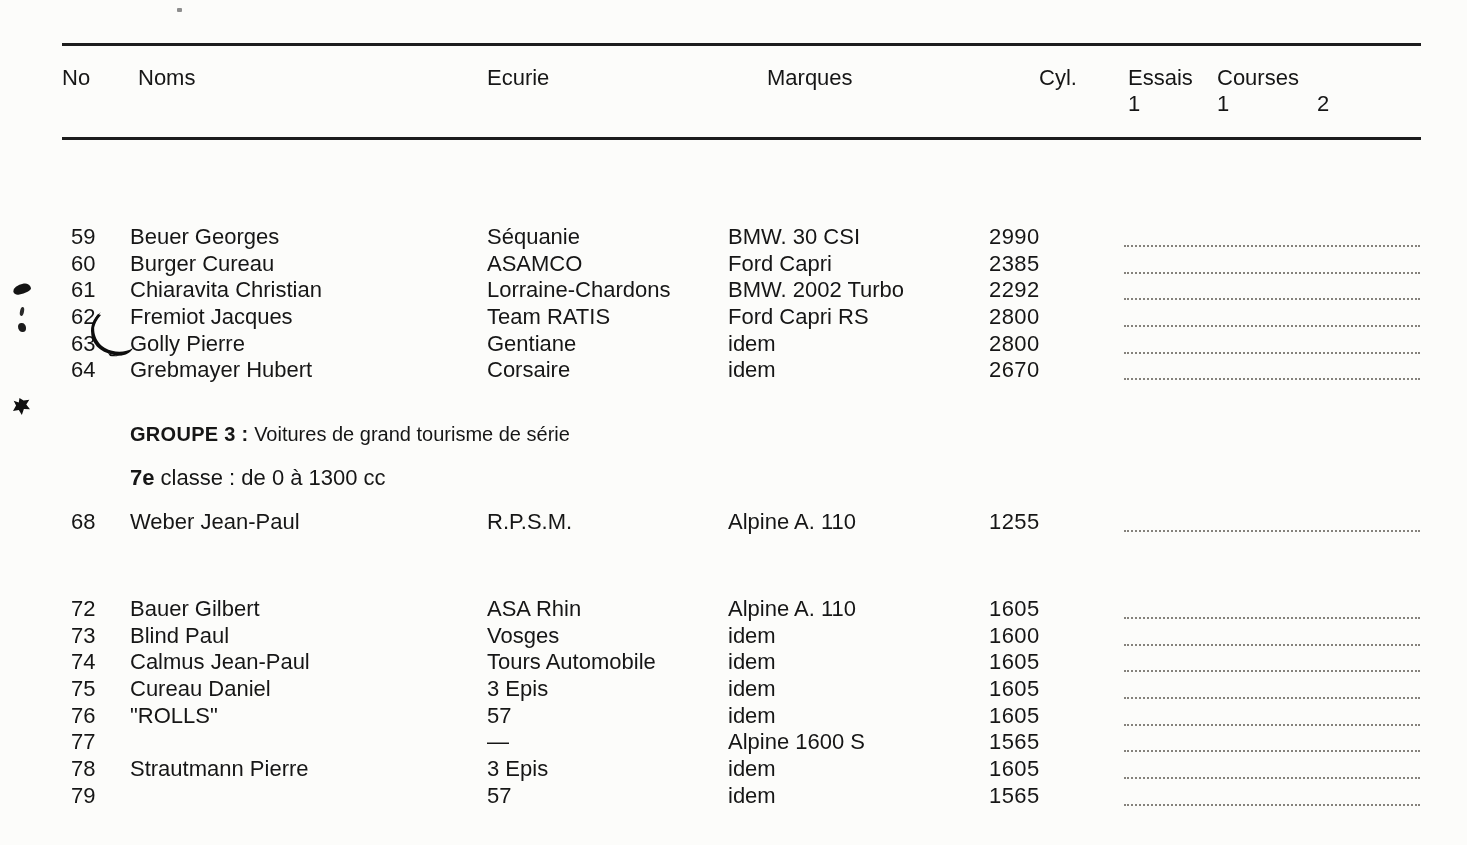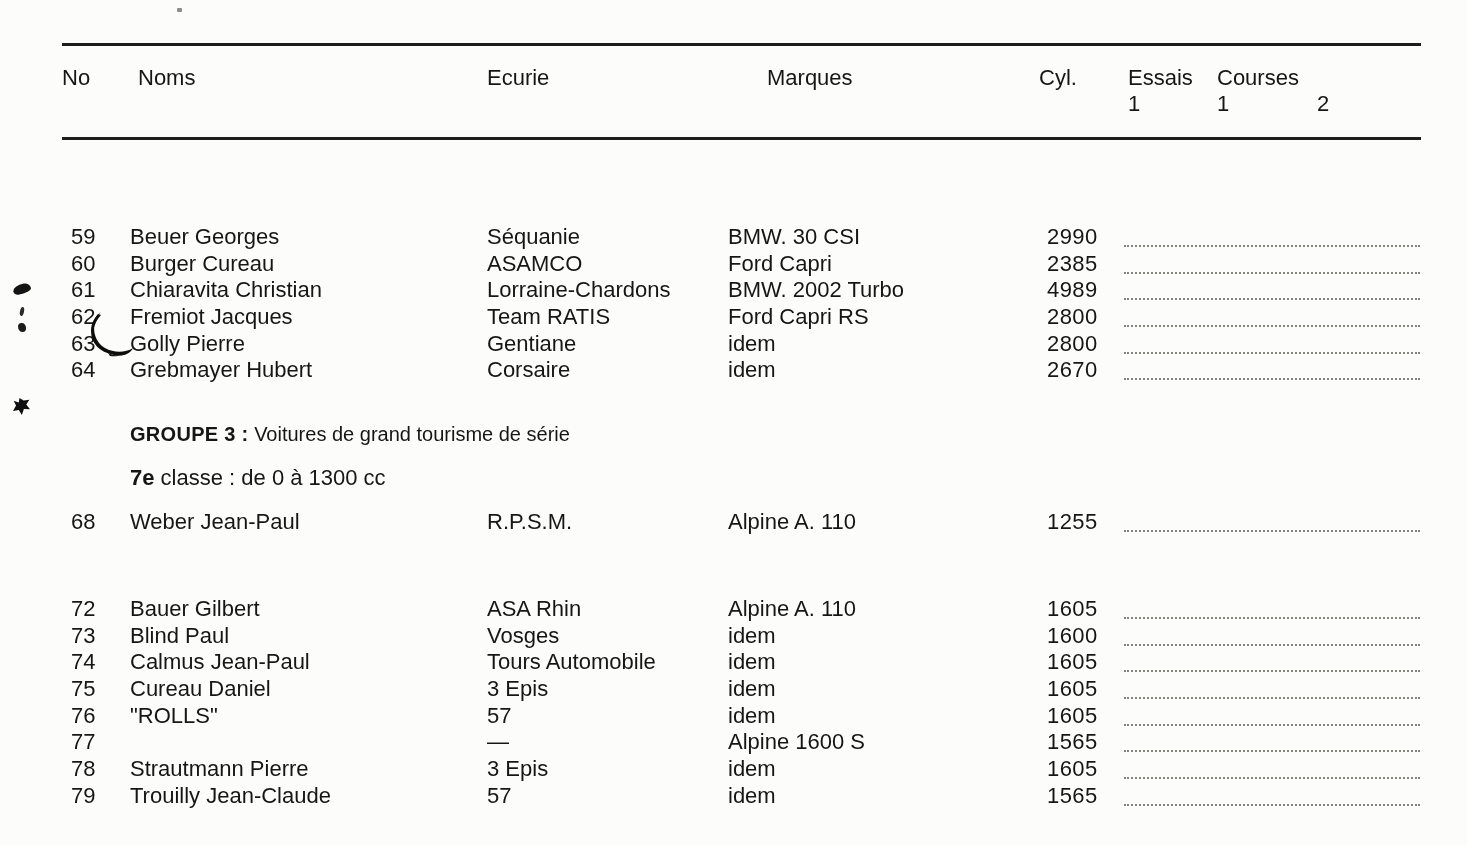--- a/index.html
+++ b/index.html
@@ -25,21 +25,21 @@
   .groupe-heading{position:absolute;left:130px;white-space:nowrap;font-size:20px;line-height:25px;}
   .groupe-heading .b{font-weight:700;letter-spacing:.3px;}
 
   .rows{position:absolute;left:0;width:1344px;}
   .row{position:relative;height:26.7px;}
   .cell{position:absolute;top:0;line-height:26.7px;white-space:nowrap;}
   .c-no{left:71px;}
   .c-name{left:130px;}
   .c-ecurie{left:487px;}
   .c-marque{left:728px;}
-  .c-cyl{left:1047px;letter-spacing:.4px;}
+  .c-cyl{left:989px;letter-spacing:.4px;}
   .dotline{
     position:absolute;left:1124px;width:296px;height:1px;
     top:20px;
     border-bottom:2px dotted #85827c;
   }
 
   
   .ink-blot{position:absolute;left:74px;top:311px;width:60px;height:50px;}
   .speck{position:absolute;background:#141414;}
   .speck.m1{left:13px;top:284px;width:18px;height:10px;border-radius:65% 35% 75% 25%/60% 55% 45% 40%;transform:rotate(-10deg);}
@@ -91,21 +91,21 @@
     <span class="cell c-marque">Ford Capri</span>
     <span class="cell c-cyl">2385</span>
     <span class="dotline"></span>
   </div>
 
   <div class="row">
     <span class="cell c-no">61</span>
     <span class="cell c-name">Chiaravita Christian</span>
     <span class="cell c-ecurie">Lorraine-Chardons</span>
     <span class="cell c-marque">BMW. 2002 Turbo</span>
-    <span class="cell c-cyl">4989</span>
+    <span class="cell c-cyl">2292</span>
     <span class="dotline"></span>
   </div>
 
   <div class="row">
     <span class="cell c-no">62</span>
     <span class="cell c-name">Fremiot Jacques</span>
     <span class="cell c-ecurie">Team RATIS</span>
     <span class="cell c-marque">Ford Capri RS</span>
     <span class="cell c-cyl">2800</span>
     <span class="dotline"></span>
@@ -206,21 +206,20 @@
     <span class="cell c-no">78</span>
     <span class="cell c-name">Strautmann Pierre</span>
     <span class="cell c-ecurie">3 Epis</span>
     <span class="cell c-marque">idem</span>
     <span class="cell c-cyl">1605</span>
     <span class="dotline"></span>
   </div>
 
   <div class="row">
     <span class="cell c-no">79</span>
-    <span class="cell c-name">Trouilly Jean-Claude</span>
     <span class="cell c-ecurie">57</span>
     <span class="cell c-marque">idem</span>
     <span class="cell c-cyl">1565</span>
     <span class="dotline"></span>
   </div>
 </div>
 
   <svg class="ink-blot" viewBox="0 0 60 50" aria-hidden="true">
     <path fill="#0d0d0d" d="M27,1 C21,5 17,12 17,20 C17,32 25,41 40,44 C49,46 56,43 59,37
              C51,42 40,42 31,37 C21,31 17,18 23,6 C24,4 26,2 27,1 Z"></path>

